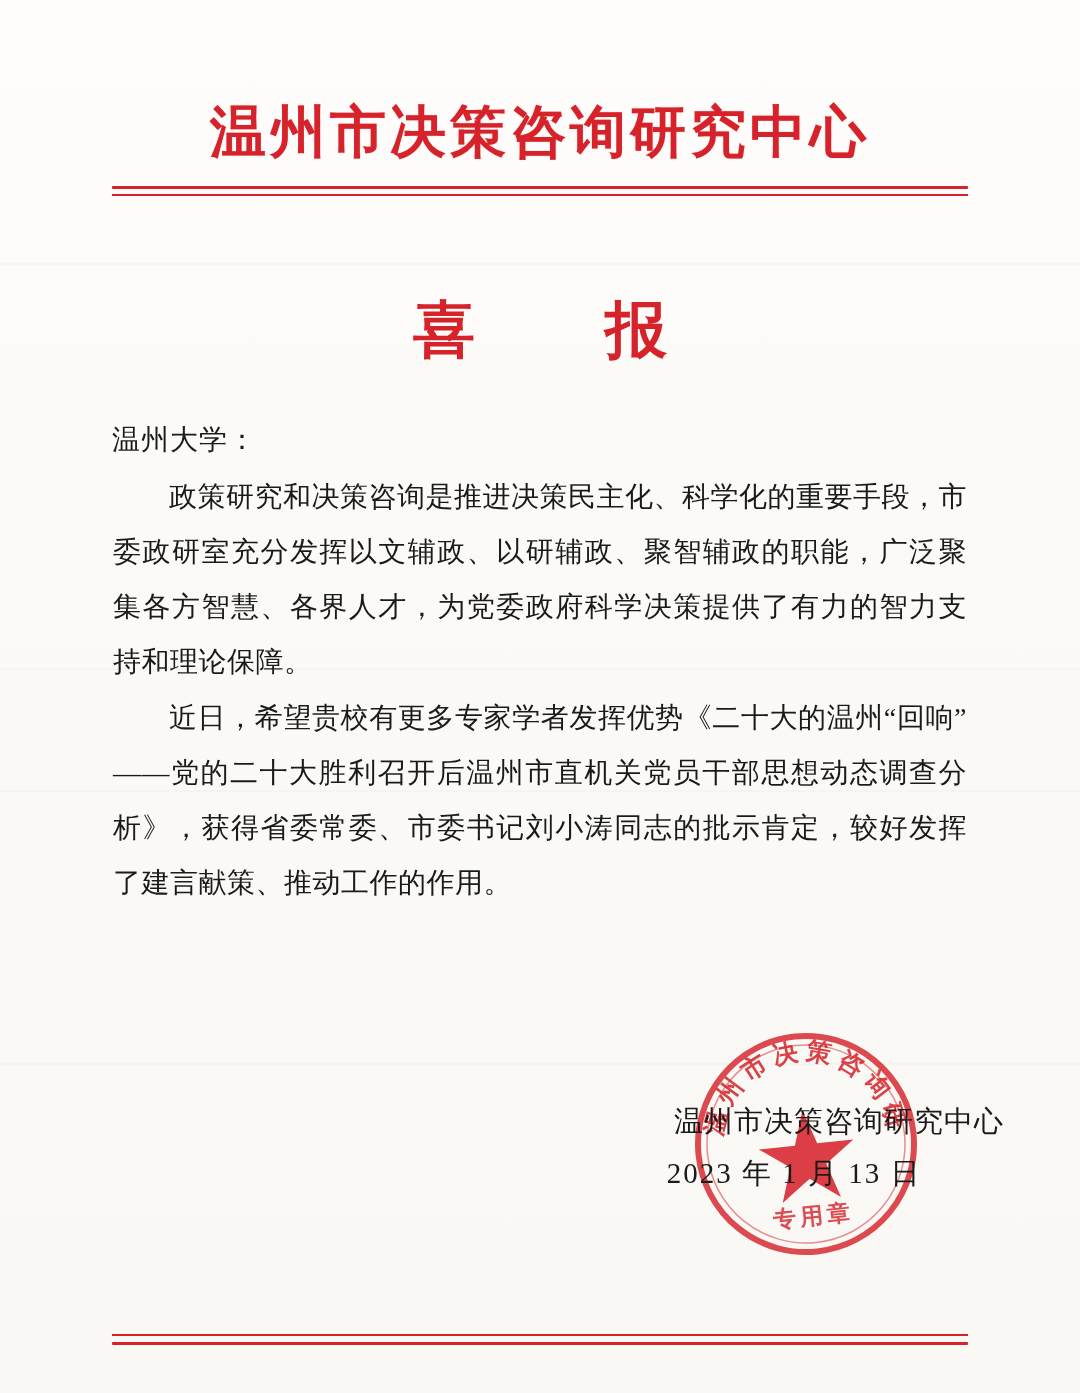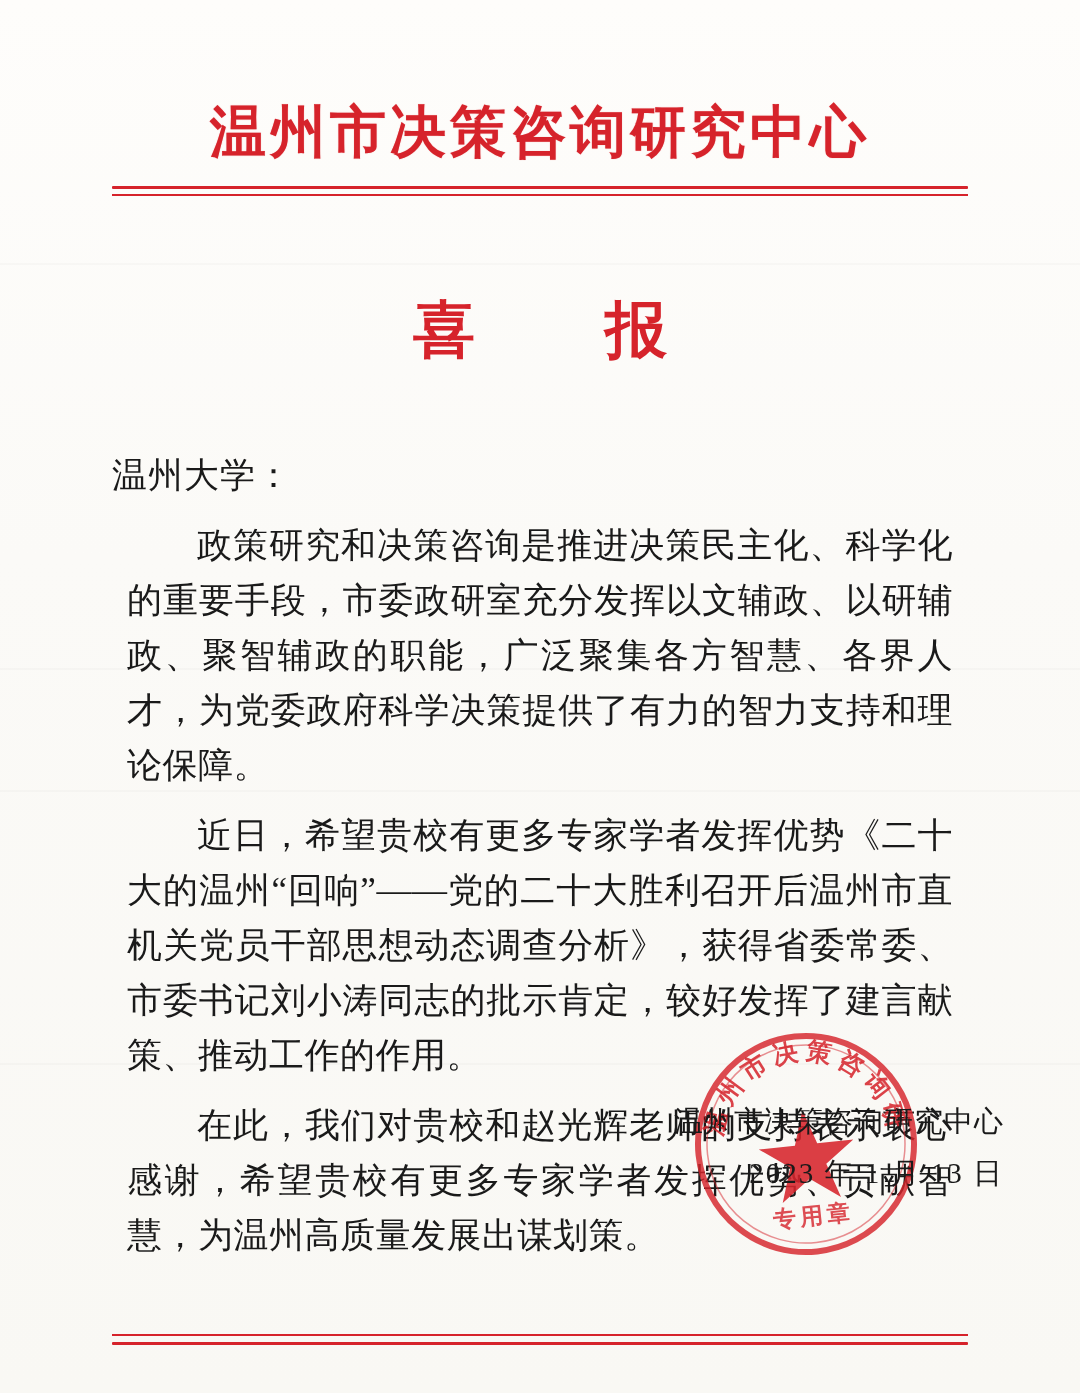--- a/index.html
+++ b/index.html
@@ -76,53 +76,54 @@
     color: #d6232b;
     font-family: "Liberation Serif", "DejaVu Serif", serif;
     font-weight: bold;
     font-size: 62px;
     letter-spacing: 34px;
     text-indent: 34px;
   }
 
   .body-block {
     position: absolute;
-    top: 448px;
+    top: 412px;
     left: 112px;
     width: 856px;
     color: #1a1a1a;
-    font-size: 35px;
+    font-size: 28px;
     line-height: 55px;
     font-family: "Liberation Serif", "DejaVu Serif", serif;
   }
   .salutation {
     margin: 0 0 2px 0;
     letter-spacing: 1px;
   }
   .para {
-    margin: 15px;
+    margin: 1px;
     text-indent: 2em;
     text-align: justify;
     text-justify: inter-character;
     letter-spacing: 0.5px;
   }
 
   .signature {
     position: absolute;
     right: 112px;
     top: 1095px;
     width: 420px;
     text-align: right;
     color: #1a1a1a;
     font-size: 29px;
     line-height: 52px;
     letter-spacing: 1px;
   }
   .sig-date {
     letter-spacing: 2px;
+    text-align: center;
   }
 
   .seal {
     position: absolute;
     left: 690px;
     top: 1028px;
     width: 232px;
     height: 232px;
     pointer-events: none;
   }
@@ -163,21 +164,20 @@
     <div class="rule-thick"></div>
     <div class="rule-thin"></div>
   </div>
 
   <div class="doc-title">喜　报</div>
 
   <div class="body-block">
     <p class="salutation">温州大学：</p>
     <p class="para">政策研究和决策咨询是推进决策民主化、科学化的重要手段，市委政研室充分发挥以文辅政、以研辅政、聚智辅政的职能，广泛聚集各方智慧、各界人才，为党委政府科学决策提供了有力的智力支持和理论保障。</p>
     <p class="para">近日，希望贵校有更多专家学者发挥优势《二十大的温州“回响”——党的二十大胜利召开后温州市直机关党员干部思想动态调查分析》，获得省委常委、市委书记刘小涛同志的批示肯定，较好发挥了建言献策、推动工作的作用。</p>
-    <p class="para">在此，我们对贵校和赵光辉老师的支持表示衷心感谢，希望贵校有更多专家学者发挥优势、贡献智慧，为温州高质量发展出谋划策。</p>
   </div>
 
   <div class="seal">
     <svg width="232" height="232" viewBox="0 0 232 232" aria-hidden="true">
       <g transform="rotate(-6 116 116)">
         <circle cx="116" cy="116" r="108" fill="none" stroke="#d6232b" stroke-width="6" opacity="0.82"></circle>
         <circle cx="116" cy="116" r="99" fill="none" stroke="#d6232b" stroke-width="1.5" opacity="0.5"></circle>
         <path id="sealArc" d="M 116,116 m -84,0 a 84,84 0 1,1 168,0" fill="none" stroke="none"></path>
         <text font-family="'Liberation Serif', 'DejaVu Serif', serif" font-size="25" font-weight="bold" fill="#d6232b" opacity="0.85" letter-spacing="6">
           <textPath href="#sealArc" startOffset="6%">温州市决策咨询研究中心</textPath>

